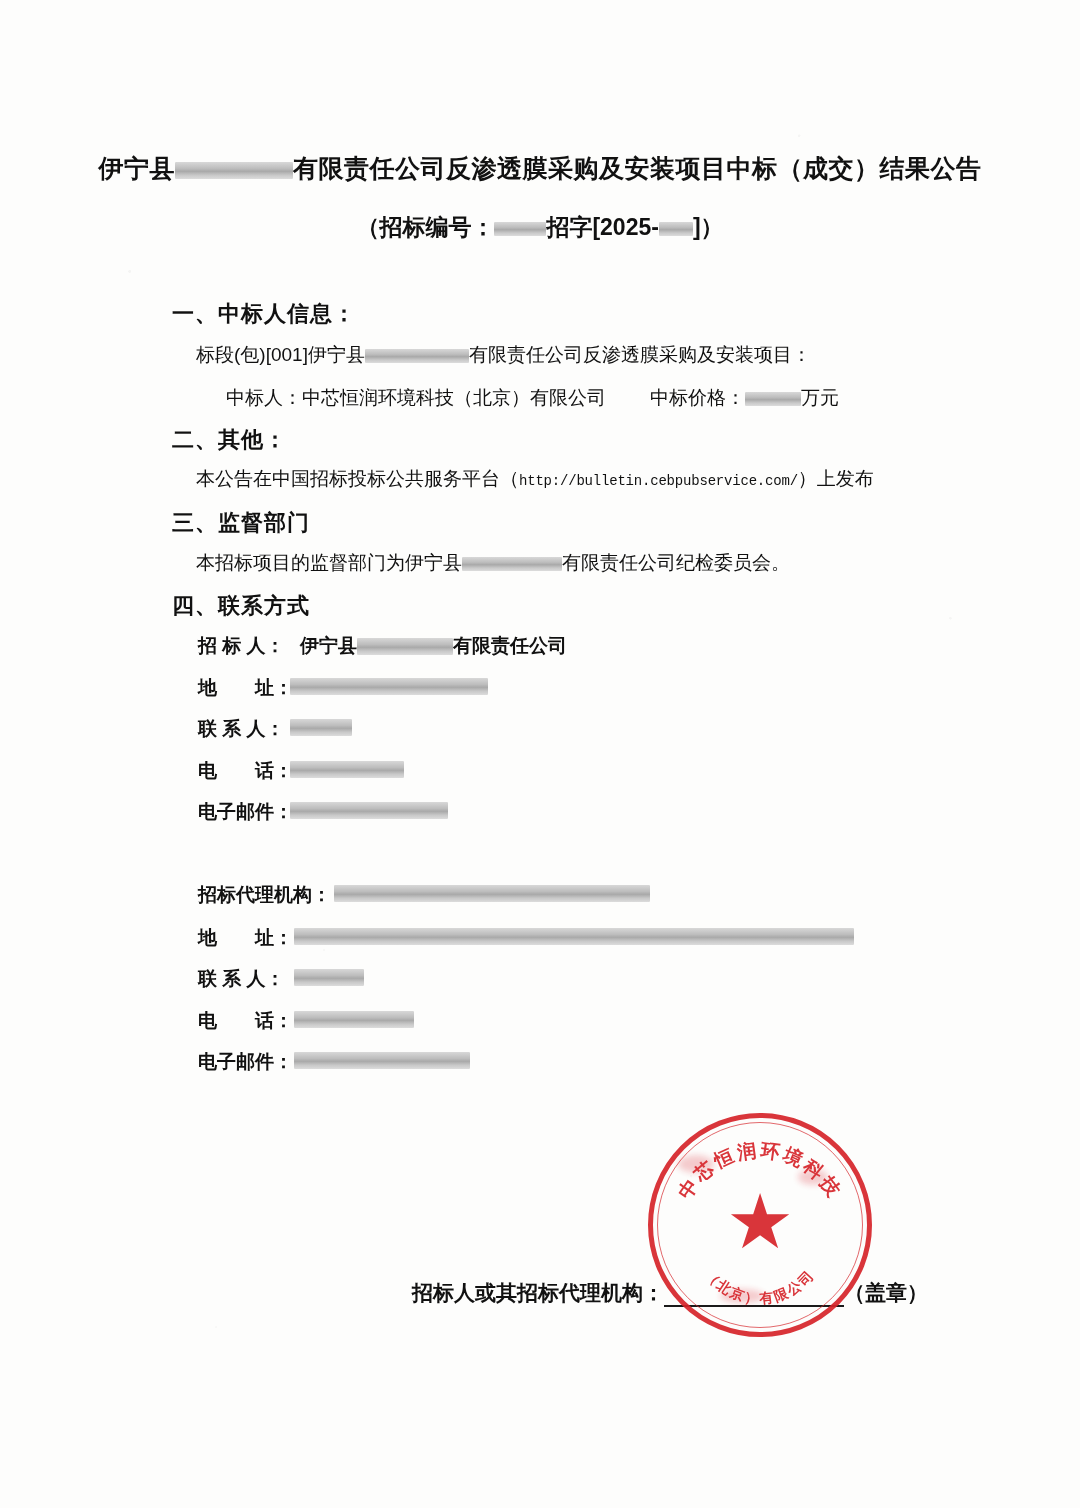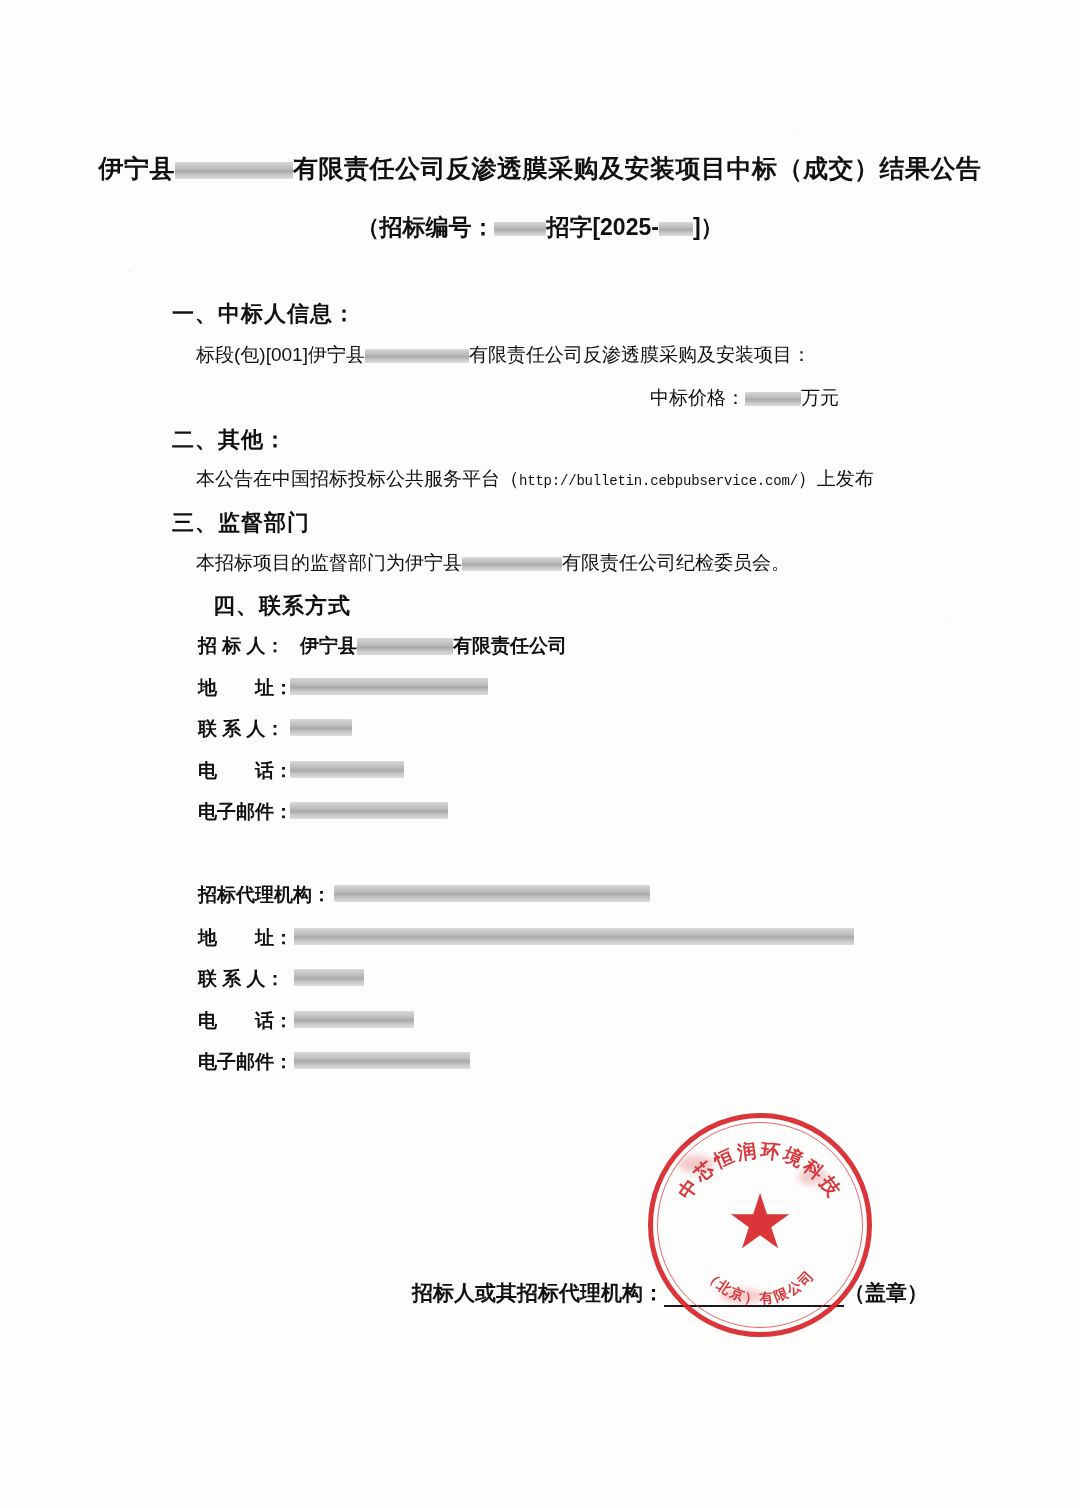--- a/index.html
+++ b/index.html
@@ -205,38 +205,41 @@
   <div class="title-line2">
     <span>（招标编号：</span><span class="redact" style="width:52px;"></span><span>招字[2025-</span><span class="redact" style="width:34px;"></span><span>]）</span>
   </div>
 
   <div class="section-head" style="left:172px; top:299px;">一、中标人信息：</div>
 
   <div class="para" style="left:196px; top:341px;">
     <span>标段(包)[001]伊宁县</span><span class="redact" style="width:104px;"></span><span>有限责任公司反渗透膜采购及安装项目：</span>
   </div>
 
+  <div class="para" style="left:226px; top:384px;">
+    <span>中标人：</span><span>中芯恒润环境科技（北京）有限公司</span>
+  </div>
 
   <div class="para" style="left:650px; top:384px;">
     <span>中标价格：</span><span class="redact" style="width:56px;"></span><span>万元</span>
   </div>
 
   <div class="section-head" style="left:172px; top:425px;">二、其他：</div>
 
   <div class="para" style="left:196px; top:465px;">
     <span>本公告在中国招标投标公共服务平台（</span><span class="mono">http://bulletin.cebpubservice.com/</span><span>）上发布</span>
   </div>
 
   <div class="section-head" style="left:172px; top:508px;">三、监督部门</div>
 
   <div class="para" style="left:196px; top:549px;">
     <span>本招标项目的监督部门为伊宁县</span><span class="redact" style="width:100px;"></span><span>有限责任公司纪检委员会。</span>
   </div>
 
-  <div class="section-head" style="left:172px; top:591px;margin-left:41px;">四、联系方式</div>
+  <div class="section-head" style="left:172px; top:591px;">四、联系方式</div>
 
   <div class="field-label" style="left:198px; top:633px;">招 标 人：</div>
   <div class="field-value" style="left:300px; top:633px; font-weight:bold;">
     <span>伊宁县</span><span class="redact tall" style="width:96px;"></span><span>有限责任公司</span>
   </div>
 
   <div class="field-label" style="left:198px; top:675px;">地　　址：</div>
   <span class="redact tall" style="position:absolute; left:290px; top:678px; width:198px;"></span>
 
   <div class="field-label" style="left:198px; top:716px;">联 系 人：</div>

